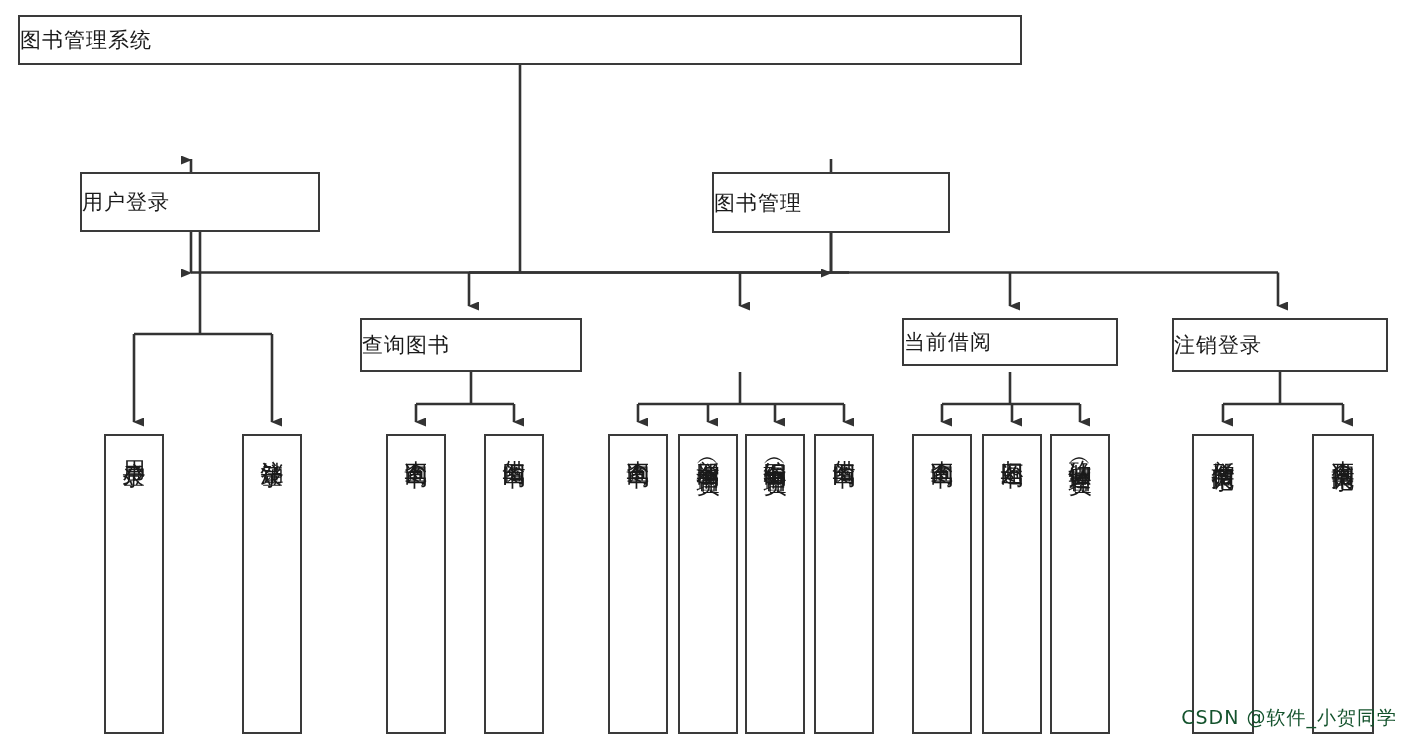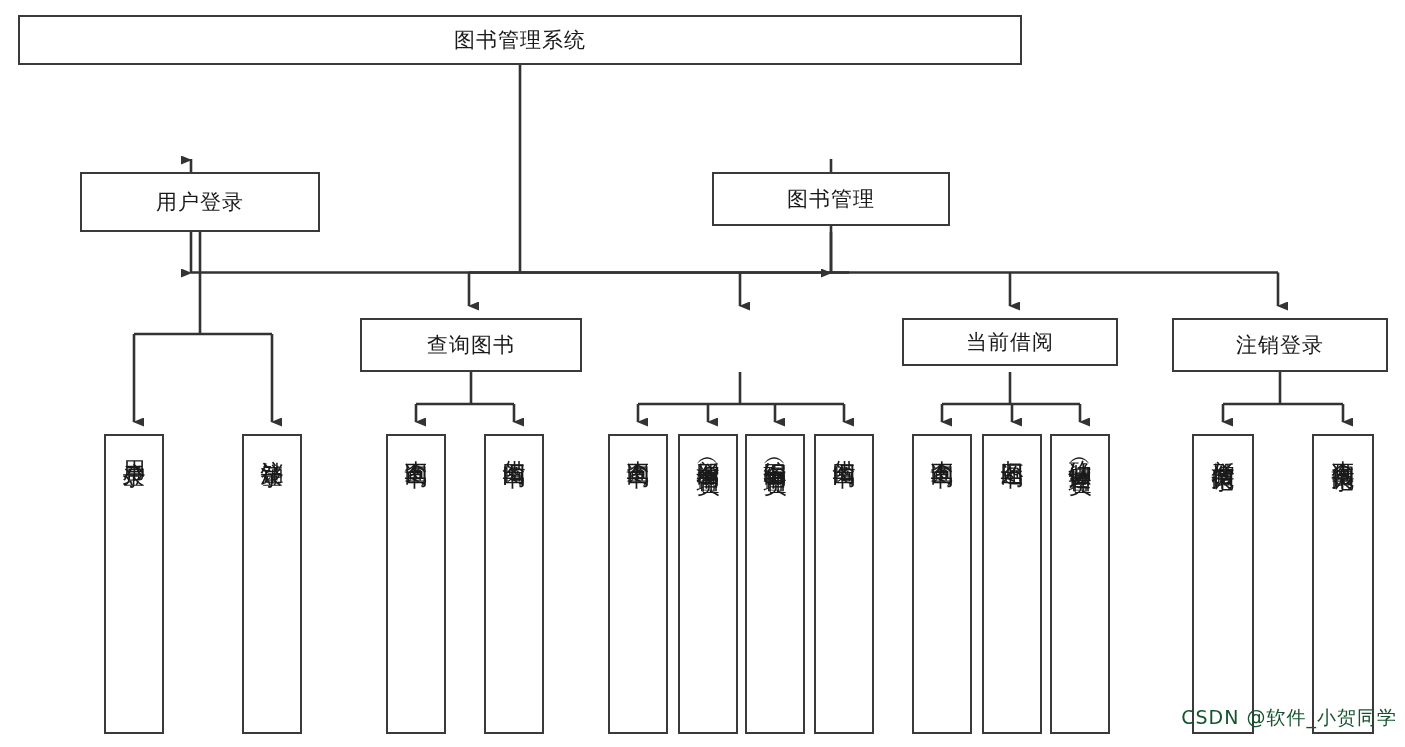--- a/index.html
+++ b/index.html
@@ -25,21 +25,20 @@
     height: 747px;
     pointer-events: none;
   }
   .node {
     position: absolute;
     box-sizing: border-box;
     background: #ffffff;
     border: 2px solid #3a3a3a;
     display: flex;
     align-items: center;
-    justify-content: center;
     color: #1a1a1a;
   }
   .node.horiz {
     font-size: 21px;
     letter-spacing: 1px;
   }
   .node.vert {
     padding-top: 6px;
     padding-bottom: 6px;
     align-items: flex-start;
@@ -122,21 +121,21 @@
     </g>
   </svg>
 
   <div class="node horiz" style="left:18px;top:15px;width:1004px;height:50px;">
     <span>图书管理系统</span>
   </div>
 
   <div class="node horiz" style="left:80px;top:172px;width:240px;height:60px;">
     <span>用户登录</span>
   </div>
-  <div class="node horiz" style="left:712px;top:172px;width:238px;height:54px;">
+  <div class="node horiz" style="left:712px;top:172px;width:238px;height:61px;">
     <span>图书管理</span>
   </div>
 
   <div class="node horiz" style="left:360px;top:318px;width:222px;height:54px;">
     <span>查询图书</span>
   </div>
   <div class="node horiz" style="left:902px;top:318px;width:216px;height:48px;">
     <span>当前借阅</span>
   </div>
   <div class="node horiz" style="left:1172px;top:318px;width:216px;height:54px;">

